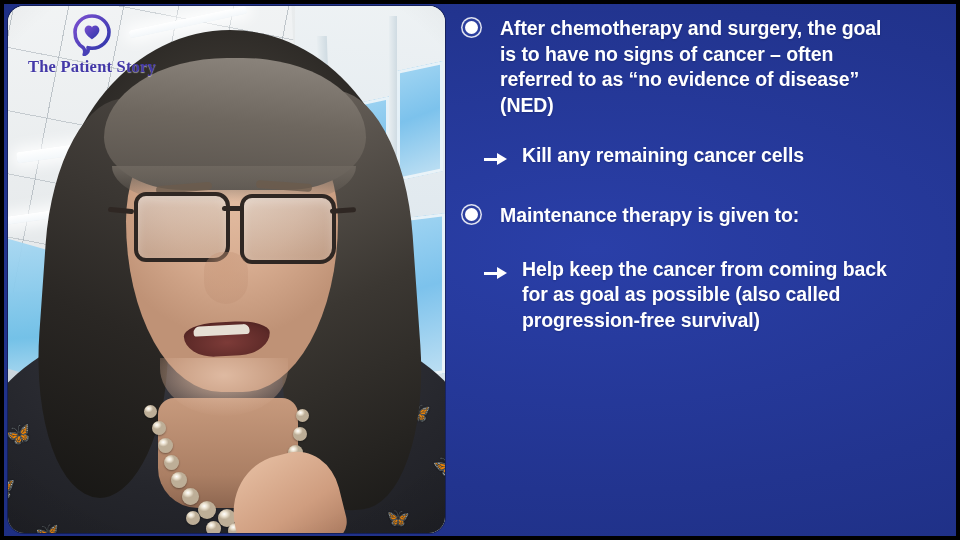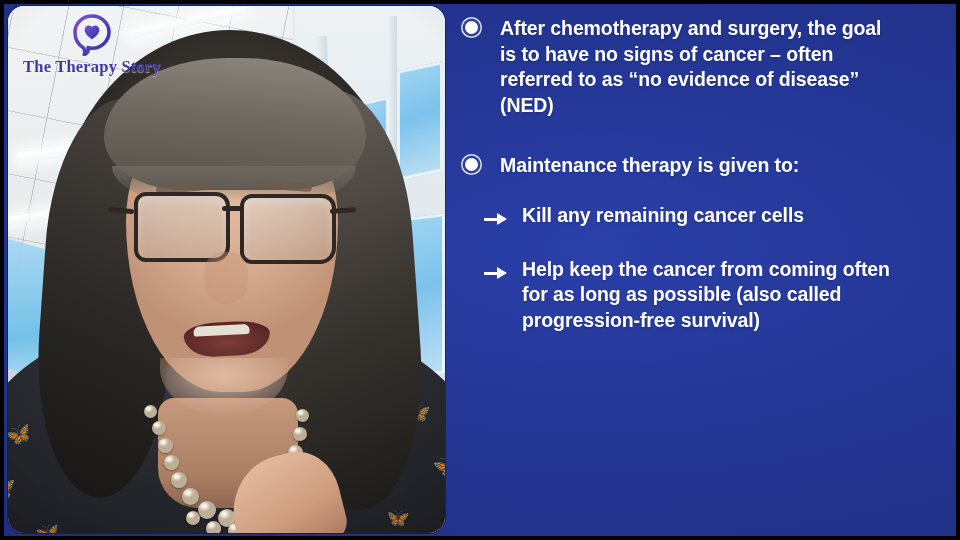--- a/index.html
+++ b/index.html
@@ -484,55 +484,55 @@
           </linearGradient>
         </defs>
         <path d="M20 2 C29.4 2 37 9.2 37 18.1 C37 27 29.4 34.2 20 34.2
                  C18.6 34.2 17.2 34 16 33.7 C16.6 36.2 15.6 39.2 12.2 40.6
                  C13.4 37.4 12.6 35.2 11.2 33.6 C6.2 30.8 3 24.9 3 18.1
                  C3 9.2 10.6 2 20 2 Z" fill="none" stroke="url(#lg)" stroke-width="3.6" stroke-linejoin="round"></path>
         <path d="M20 25.4 C20 25.4 12.6 20.8 12.6 16.1 C12.6 13.4 14.6 11.6 16.9 11.6
                  C18.4 11.6 19.5 12.4 20 13.4 C20.5 12.4 21.6 11.6 23.1 11.6
                  C25.4 11.6 27.4 13.4 27.4 16.1 C27.4 20.8 20 25.4 20 25.4 Z" fill="url(#lg)"></path>
       </svg>
-      <div class="logo-text">The Therapy Story</div>
+      <div class="logo-text">The Patient Story</div>
     </div>
   </div>
 
   <div class="content">
 
 
     <div class="bullets">
 
       <div class="bullet-row">
         <div class="marker">
           <div class="dot"></div>
         </div>
         <div class="bullet-text">After chemotherapy and surgery, the goal is to have no signs of cancer – often referred to as “no evidence of disease” (NED)</div>
       </div>
 
+      <div class="bullet-row sub" style="margin-top:22px;">
+        <div class="marker">
+          <div class="arrow"></div>
+        </div>
+        <div class="bullet-text">Kill any remaining cancer cells</div>
+      </div>
+
       <div class="bullet-row" style="margin-top:34px;">
         <div class="marker">
           <div class="dot"></div>
         </div>
         <div class="bullet-text">Maintenance therapy is given to:</div>
       </div>
 
-      <div class="bullet-row sub" style="margin-top:22px;">
-        <div class="marker">
-          <div class="arrow"></div>
-        </div>
-        <div class="bullet-text">Kill any remaining cancer cells</div>
-      </div>
-
       <div class="bullet-row sub" style="margin-top:28px;">
         <div class="marker">
           <div class="arrow"></div>
         </div>
-        <div class="bullet-text">Help keep the cancer from coming often for as long as possible (also called progression-free survival)</div>
+        <div class="bullet-text">Help keep the cancer from coming back for as goal as possible (also called progression-free survival)</div>
       </div>
 
     </div>
   </div>
 
   <div class="frame-top"></div>
   <div class="frame-bottom"></div>
   <div class="frame-left"></div>
   <div class="frame-right"></div>
 </div>

